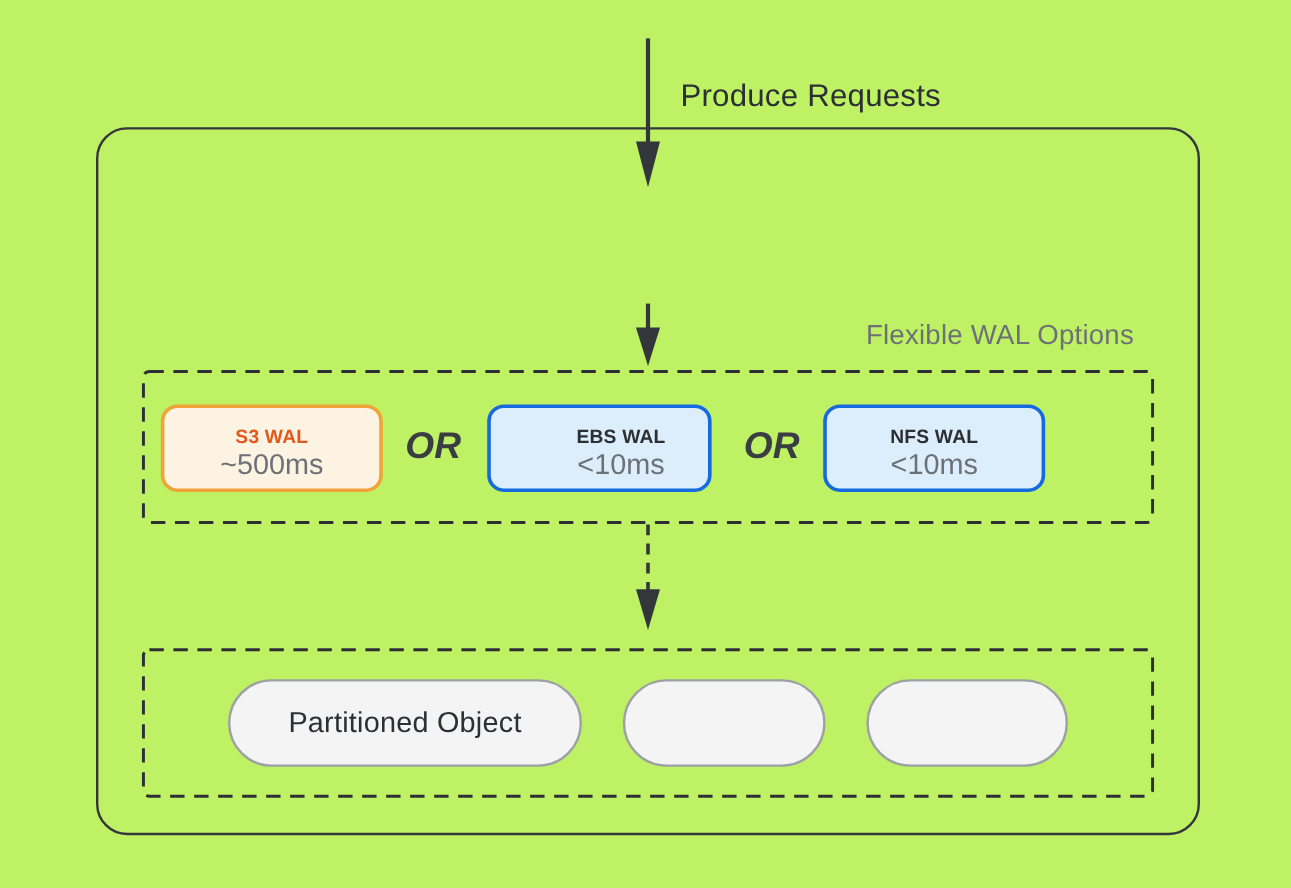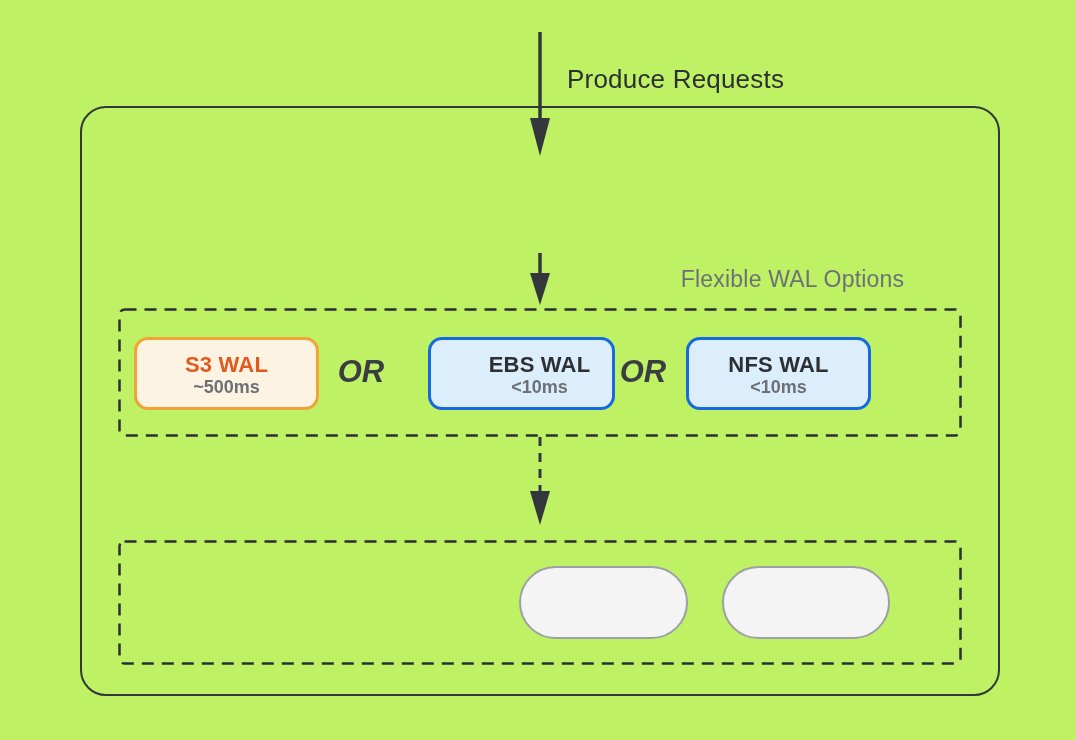--- a/index.html
+++ b/index.html
@@ -34,21 +34,21 @@
     font-weight: 500;
     white-space: nowrap;
     letter-spacing: 0.2px;
   }
   .section-label {
     position: absolute;
     color: var(--text-gray);
     font-size: 23px;
     font-weight: 400;
     white-space: nowrap;
-    text-align: center;
+    text-align: right;
     letter-spacing: 0.2px;
   }
 
   
   .kafka-node {
     position: absolute;
     left: 405px; top: 162px;
     width: 273px; height: 91px;
     background: #ffffff;
     border: 3.5px solid var(--blue);
@@ -65,25 +65,25 @@
   
   .wal-card {
     position: absolute;
     top: 337px; height: 73px;
     border-radius: 14px;
     border: 3px solid;
     display: flex; flex-direction: column;
     align-items: center; justify-content: center;
     line-height: 1.0;
   }
-  .wal-card .wal-name { font-size: 22px; font-weight: 700; line-height: 27px; letter-spacing: 0.2px; text-align: right; }
-  .wal-card .wal-latency { font-size: 18px; color: var(--text-gray); line-height: 19px; font-weight: bold; }
+  .wal-card .wal-name { font-size: 16px; font-weight: 700; line-height: 27px; letter-spacing: 0.2px; text-align: right; }
+  .wal-card .wal-latency { font-size: 24px; color: var(--text-gray); line-height: 19px; }
   .wal-s3  { left: 134px; width: 185px; border-color: var(--orange); background: var(--orange-fill); }
   .wal-s3 .wal-name { color: var(--orange-text); }
-  .wal-ebs { left: 428px; width: 187px; border-color: var(--blue); background: var(--blue-fill); padding-left: 36px; }
+  .wal-ebs { left: 406px; width: 187px; border-color: var(--blue); background: var(--blue-fill); padding-left: 36px; }
   .wal-ebs .wal-name, .wal-nfs .wal-name { color: var(--text-dark); }
   .wal-nfs { left: 686px; width: 185px; border-color: var(--blue); background: var(--blue-fill); }
 
   .or-label {
     position: absolute;
     top: 357px; width: 60px; height: 30px;
     text-align: center;
     font-size: 31px; font-weight: 700;
     color: #3a3d41;
     line-height: 30px;
@@ -155,20 +155,23 @@
   <svg class="arrow-svg" style="left:528px; top:437px;" width="24" height="90">
     <line x1="12" y1="0" x2="12" y2="58" stroke="#33363a" stroke-width="3" stroke-dasharray="9 7"></line>
     <polygon points="2,54 22,54 12,88" fill="#33363a"></polygon>
   </svg>
 
 
   <svg class="dashed-box" style="left:118px; top:540px;" width="844" height="125">
     <rect x="1.5" y="1.5" width="841" height="122" rx="5" fill="none" stroke="#2c2f33" stroke-width="2.5" stroke-dasharray="12 8"></rect>
   </svg>
 
+  <div class="storage-pill pill-1">
+    <span>Partitioned Object</span>
+  </div>
   <div class="storage-pill pill-2">
     <span></span>
   </div>
   <div class="storage-pill pill-3">
     <span></span>
   </div>
 
 </div>
 
 </body></html>

